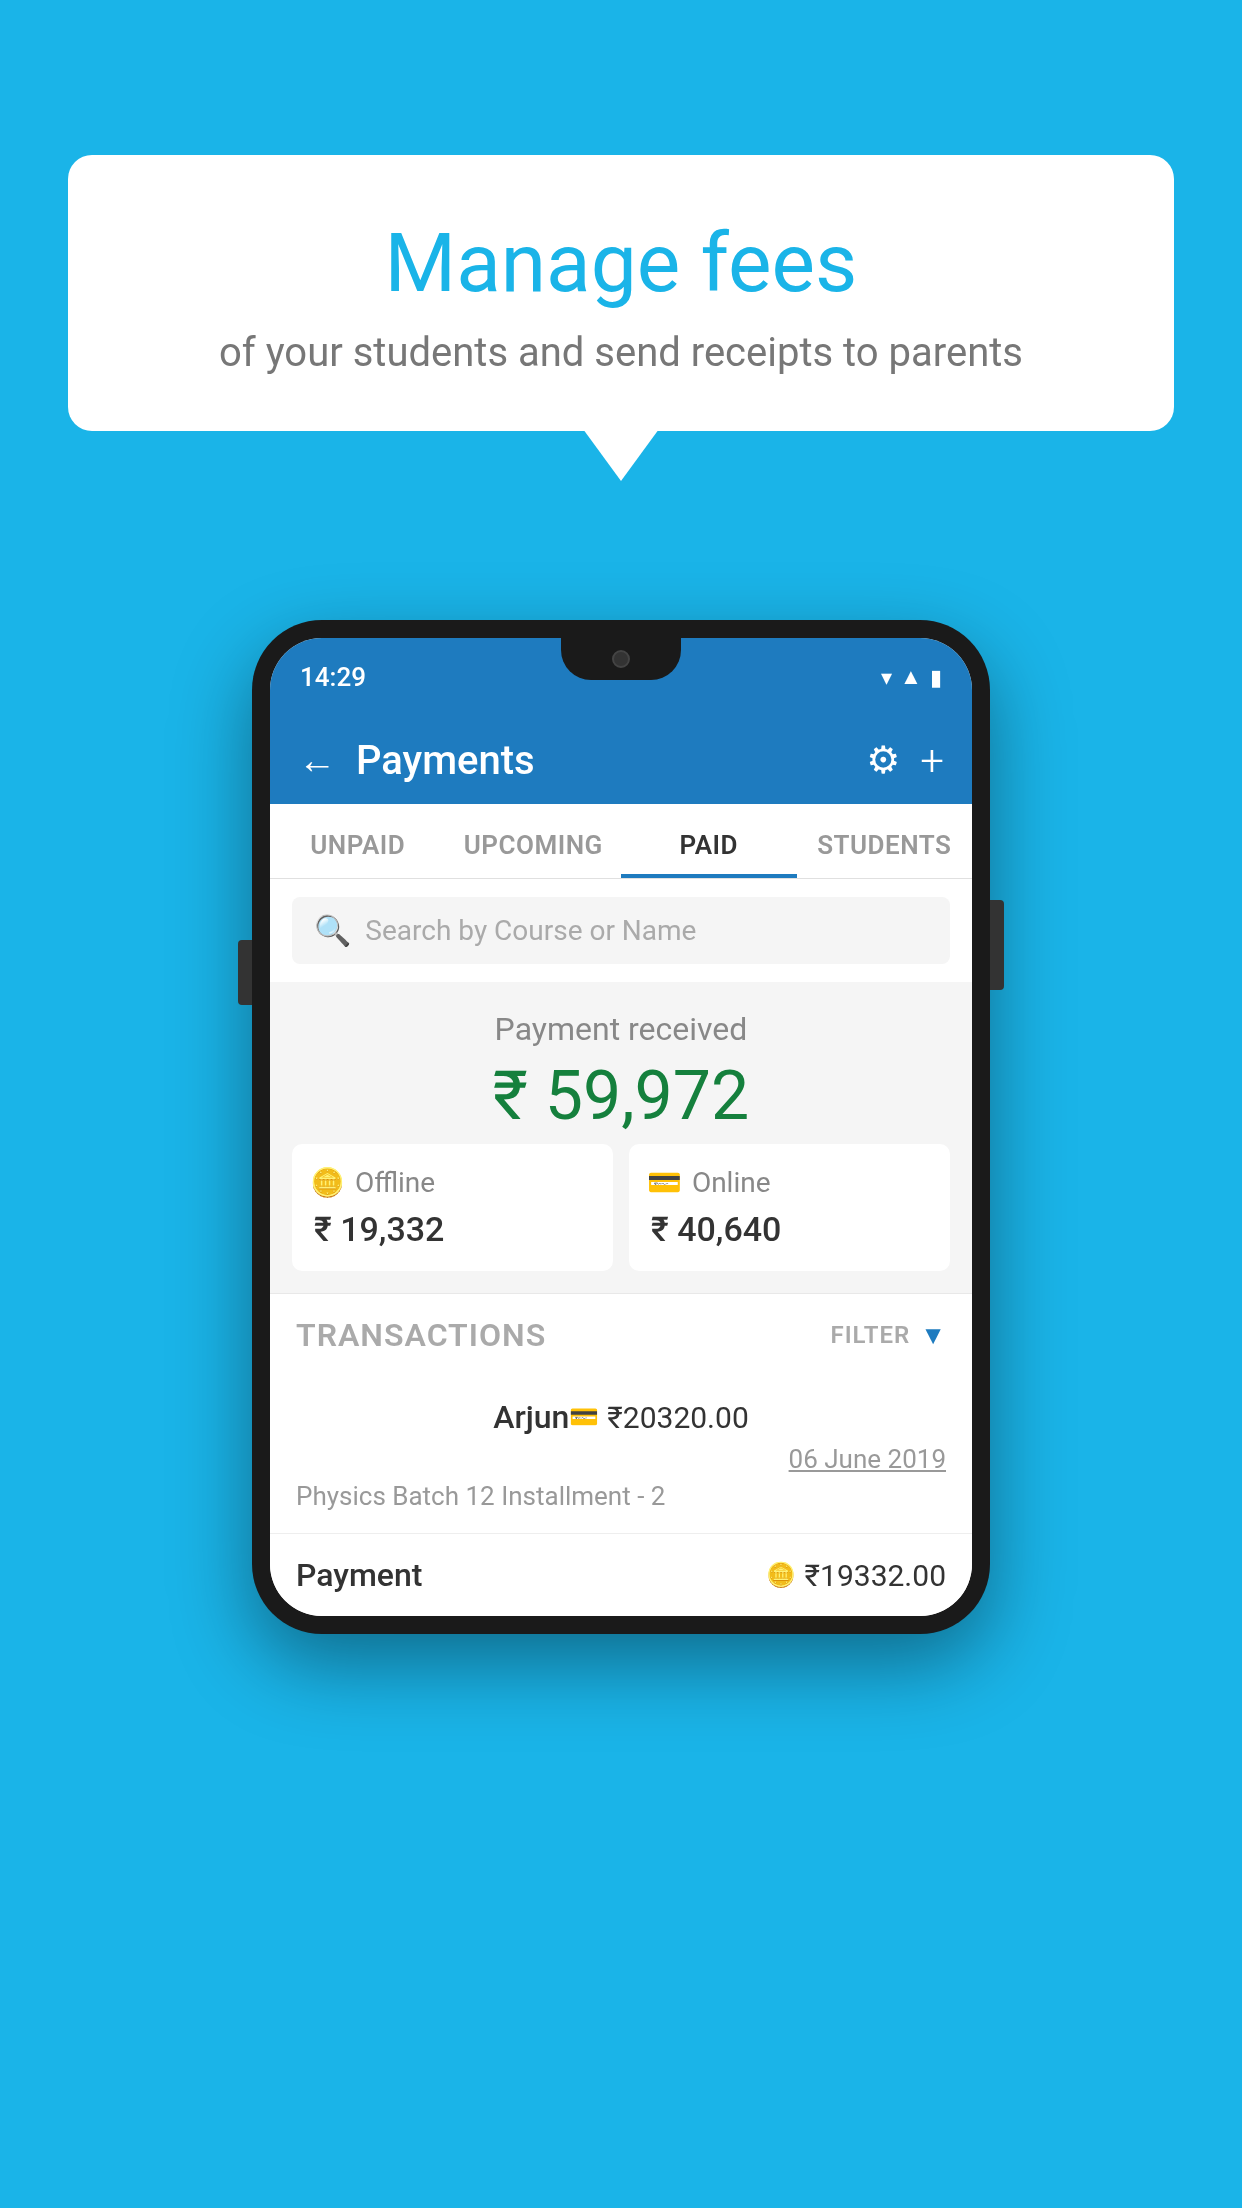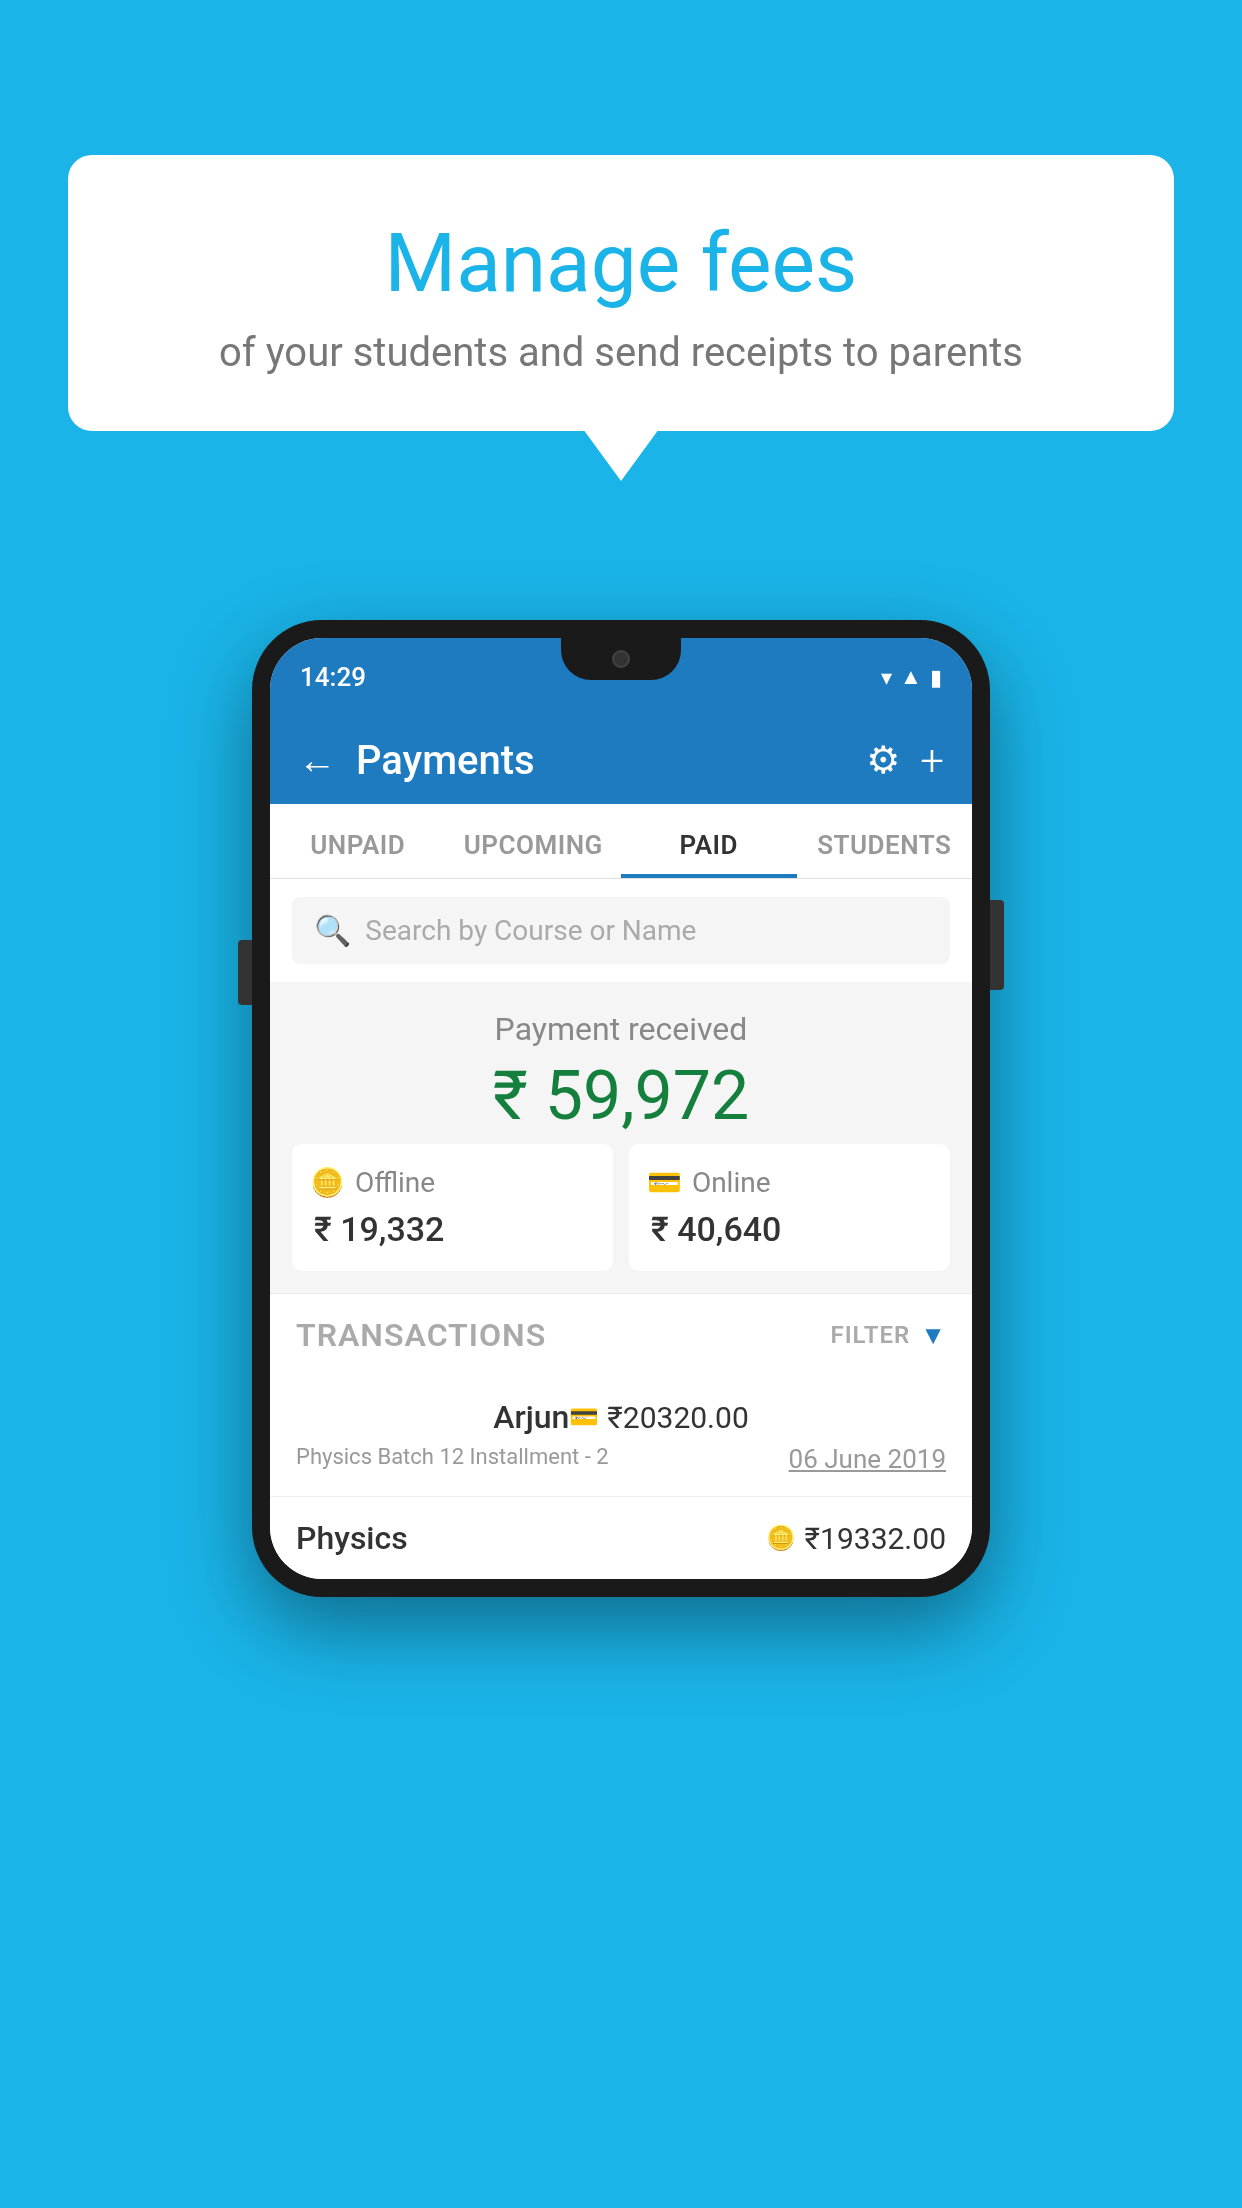--- a/index.html
+++ b/index.html
@@ -377,22 +377,23 @@
       color: #333;
       font-weight: 400;
     }
 
     .transaction-detail {
       display: flex;
       justify-content: space-between;
     }
 
     .transaction-course {
-      font-size: 22px;
+      font-size: 26px;
       color: #999;
+      margin-top: 37px;
     }
 
     .transaction-date {
       font-size: 26px;
       color: #999;
       text-decoration: underline;
     }
 
     .partial-row {
       background: white;
@@ -512,21 +513,21 @@
           </div>
         </div>
         <div class="transaction-detail">
           <span class="transaction-course">Physics Batch 12 Installment - 2</span>
           <span class="transaction-date">06 June 2019</span>
         </div>
       </div>
 
       <div class="partial-row">
         <div class="partial-row-top">
-          <span class="partial-name">Physics</span>
+          <span class="partial-name">Payment</span>
           <div class="partial-amount-row">
             <span class="partial-amount-icon">🪙</span>
             <span class="partial-amount">₹19332.00</span>
           </div>
         </div>
       </div>
 
     </div>
   </div>
 </div>

